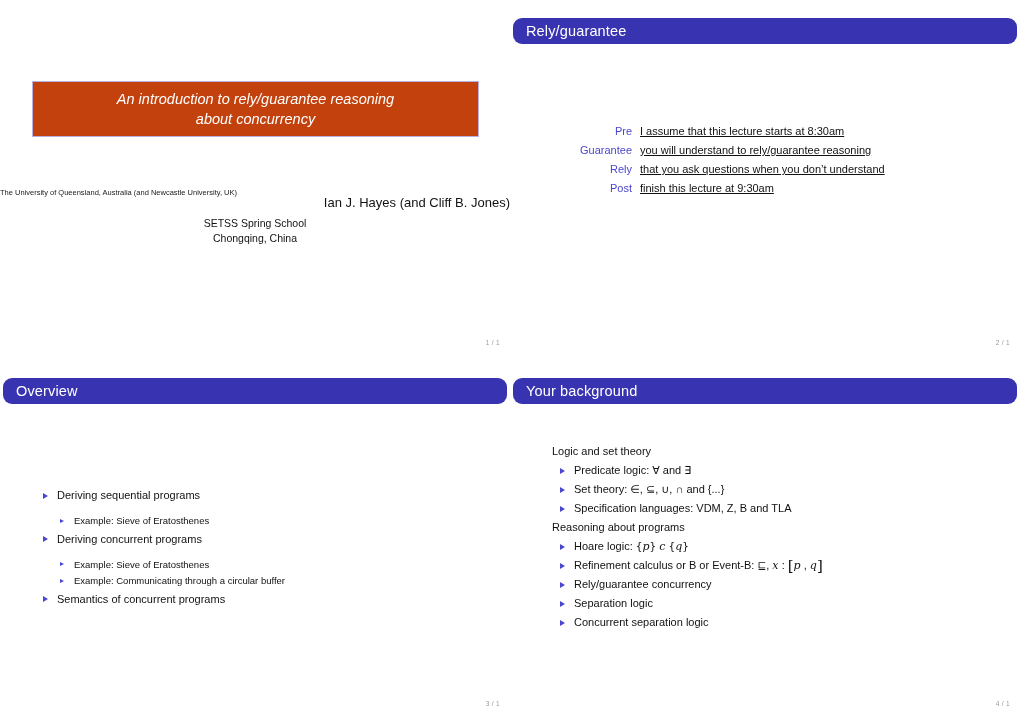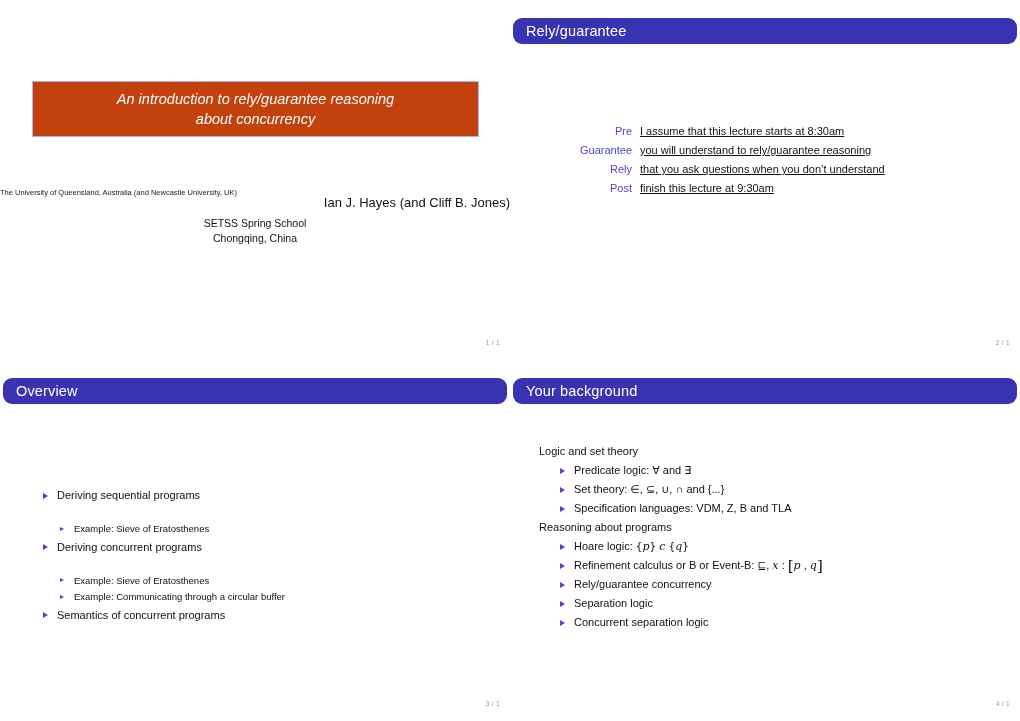--- a/index.html
+++ b/index.html
@@ -152,21 +152,21 @@
     margin: 0;
     padding: 0;
   }
   ul.lvl1 > li {
     position: relative;
     padding-left: 17px;
     line-height: 19px;
     font-size: 11px;
   }
   ul.lvl2 {
-    margin-top: 16px;
+    margin-top: 8px;
   }
   ul.lvl2 > li {
     position: relative;
     padding-left: 17px;
     line-height: 16.5px;
     font-size: 9.5px;
   }
   .bul {
     position: absolute;
     left: 3px;
@@ -179,20 +179,21 @@
   ul.lvl1 > li > .bul { top: 6.5px; }
   ul.lvl2 > li > .bul {
     top: 5.8px;
     border-width: 2.7px 0 2.7px 4.3px;
   }
 
   .plainhead {
     font-size: 11px;
     line-height: 19px;
     color: #111111;
+    margin-left: 13px;
   }
   .indent2 { padding-left: 18px; }
 
   
   .mi {
     font-family: "DejaVu Serif", serif;
     font-style: italic;
     font-size: 11px;
   }
   .mo {

